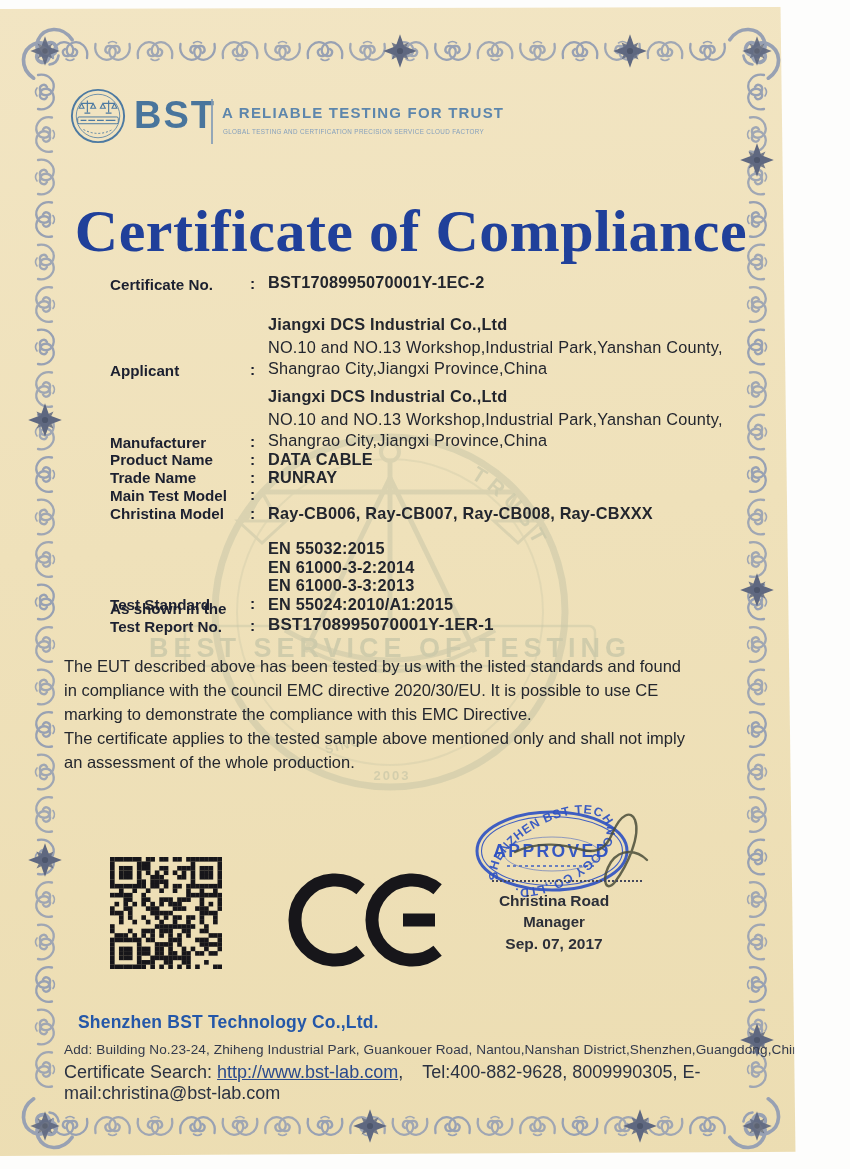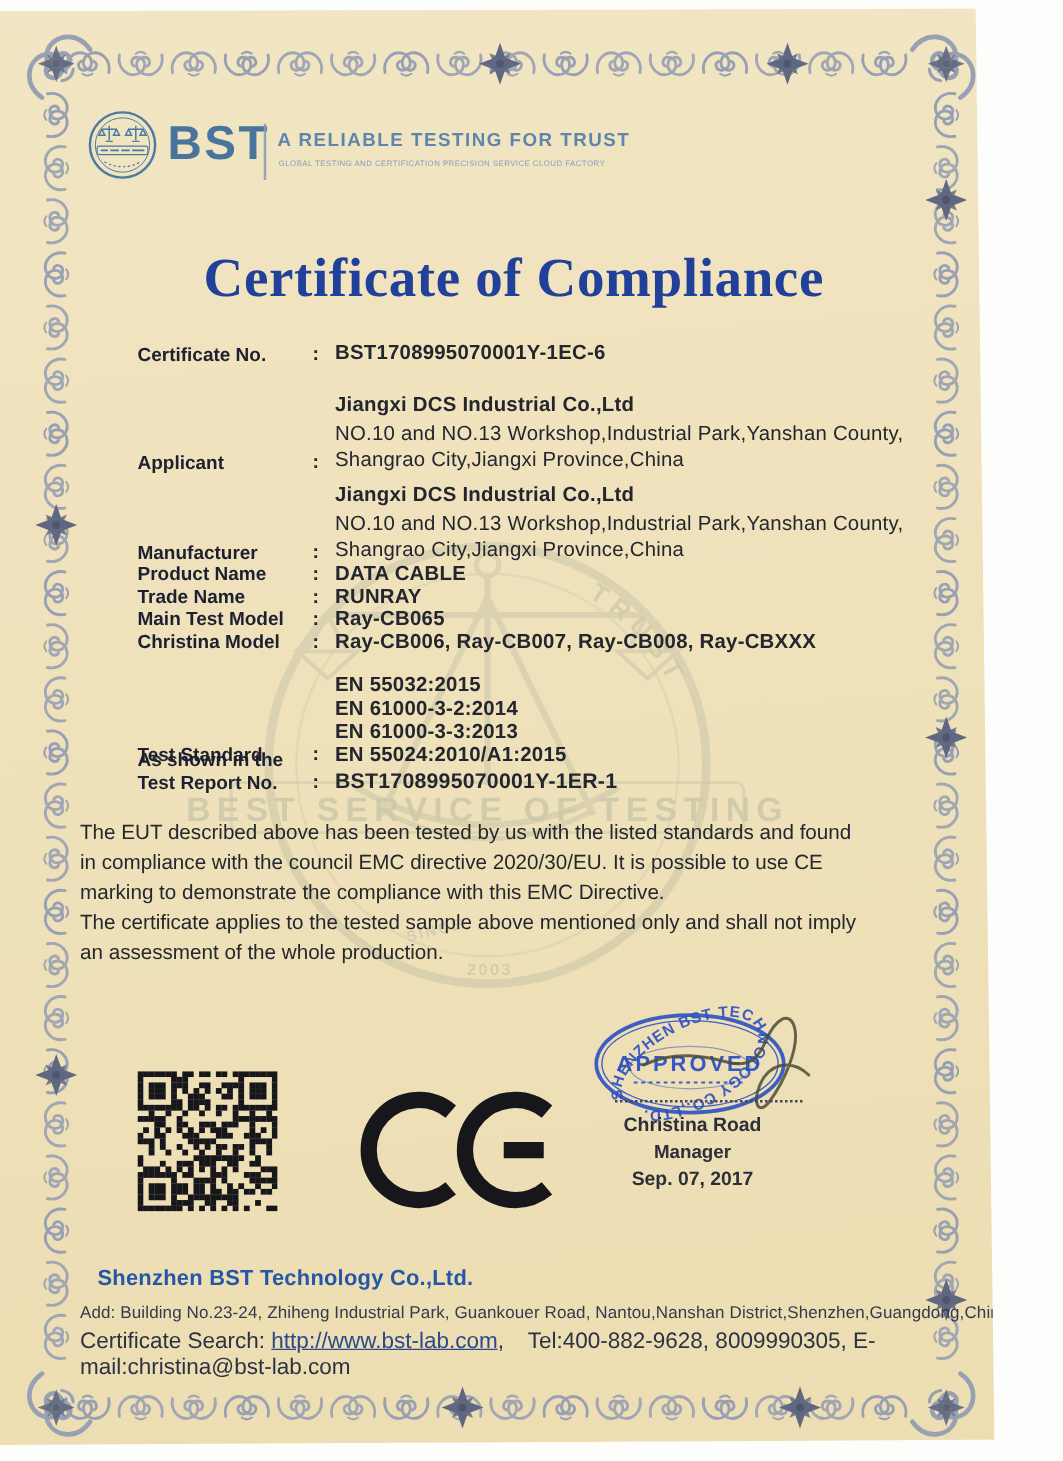--- a/index.html
+++ b/index.html
@@ -9,21 +9,21 @@
   .abs{position:absolute;}
   svg{display:block;}
   
   .seal{position:absolute;left:69px;top:87px;width:58px;height:58px;}
   .bst{position:absolute;left:134px;top:94px;font-size:38px;font-weight:bold;letter-spacing:2px;color:#49759c;}
   .hdr-div{position:absolute;left:211px;top:99px;width:2px;height:45px;background:#849cb6;opacity:.85;}
   .slogan{position:absolute;left:222px;top:104px;font-size:15px;font-weight:bold;letter-spacing:1.2px;color:#5d86ac;}
   .tagline{position:absolute;left:223px;top:128px;font-size:6.3px;letter-spacing:.35px;color:#85a0bc;}
   
   .title{position:absolute;left:0;top:197px;width:822px;text-align:center;
-         font-family:"Liberation Serif",serif;font-size:44px;font-weight:bold;color:#20409a;letter-spacing:.5px;}
+         font-family:"Liberation Serif",serif;font-size:60px;font-weight:bold;color:#20409a;letter-spacing:.5px;}
   
   .frow{position:absolute;left:110px;display:flex;align-items:flex-end;width:680px;}
   .flabel{width:140px;font-size:15.2px;font-weight:bold;color:#1c2030;line-height:17.5px;flex:0 0 140px;}
   .fcolon{width:18px;font-size:15.5px;font-weight:bold;color:#1c2030;flex:0 0 18px;}
   .fvalue{flex:1;}
   .vline{font-size:16.3px;line-height:21px;color:#23262e;letter-spacing:.2px;}
   .vline.b{font-weight:bold;}
   .vline.tight{line-height:18.6px;}
   .pt9{padding-top:9px;}
   
@@ -210,21 +210,21 @@
   <div class="hdr-div"></div>
   <div class="slogan">A RELIABLE TESTING FOR TRUST</div>
   <div class="tagline">GLOBAL TESTING AND CERTIFICATION PRECISION SERVICE CLOUD FACTORY</div>
 
   <div class="title">Certificate of Compliance</div>
 
   <div class="frow" style="top:272px">
     <div class="flabel">Certificate No.</div>
     <div class="fcolon">:</div>
     <div class="fvalue">
-        <div class="vline b">BST1708995070001Y-1EC-6</div>
+        <div class="vline b">BST1708995070001Y-1EC-2</div>
       </div>
   </div>
 
   <div class="frow" style="top:314px">
     <div class="flabel">Applicant</div>
     <div class="fcolon">:</div>
     <div class="fvalue">
       <div class="vline b" style="margin-bottom:2px">Jiangxi DCS Industrial Co.,Ltd</div>
       <div class="vline">NO.10 and NO.13 Workshop,Industrial Park,Yanshan County,</div>
       <div class="vline">Shangrao City,Jiangxi Province,China</div>
@@ -253,23 +253,20 @@
     <div class="flabel">Trade Name</div>
     <div class="fcolon">:</div>
     <div class="fvalue">
         <div class="vline b tight">RUNRAY</div>
       </div>
   </div>
 
   <div class="frow" style="top:486px">
     <div class="flabel">Main Test Model</div>
     <div class="fcolon">:</div>
-    <div class="fvalue">
-        <div class="vline b tight">Ray-CB065</div>
-      </div>
   </div>
 
   <div class="frow" style="top:504px">
     <div class="flabel">Christina Model</div>
     <div class="fcolon">:</div>
     <div class="fvalue">
       <div class="vline b tight">Ray-CB006, Ray-CB007, Ray-CB008, Ray-CBXXX</div>
     </div>
   </div>
 

